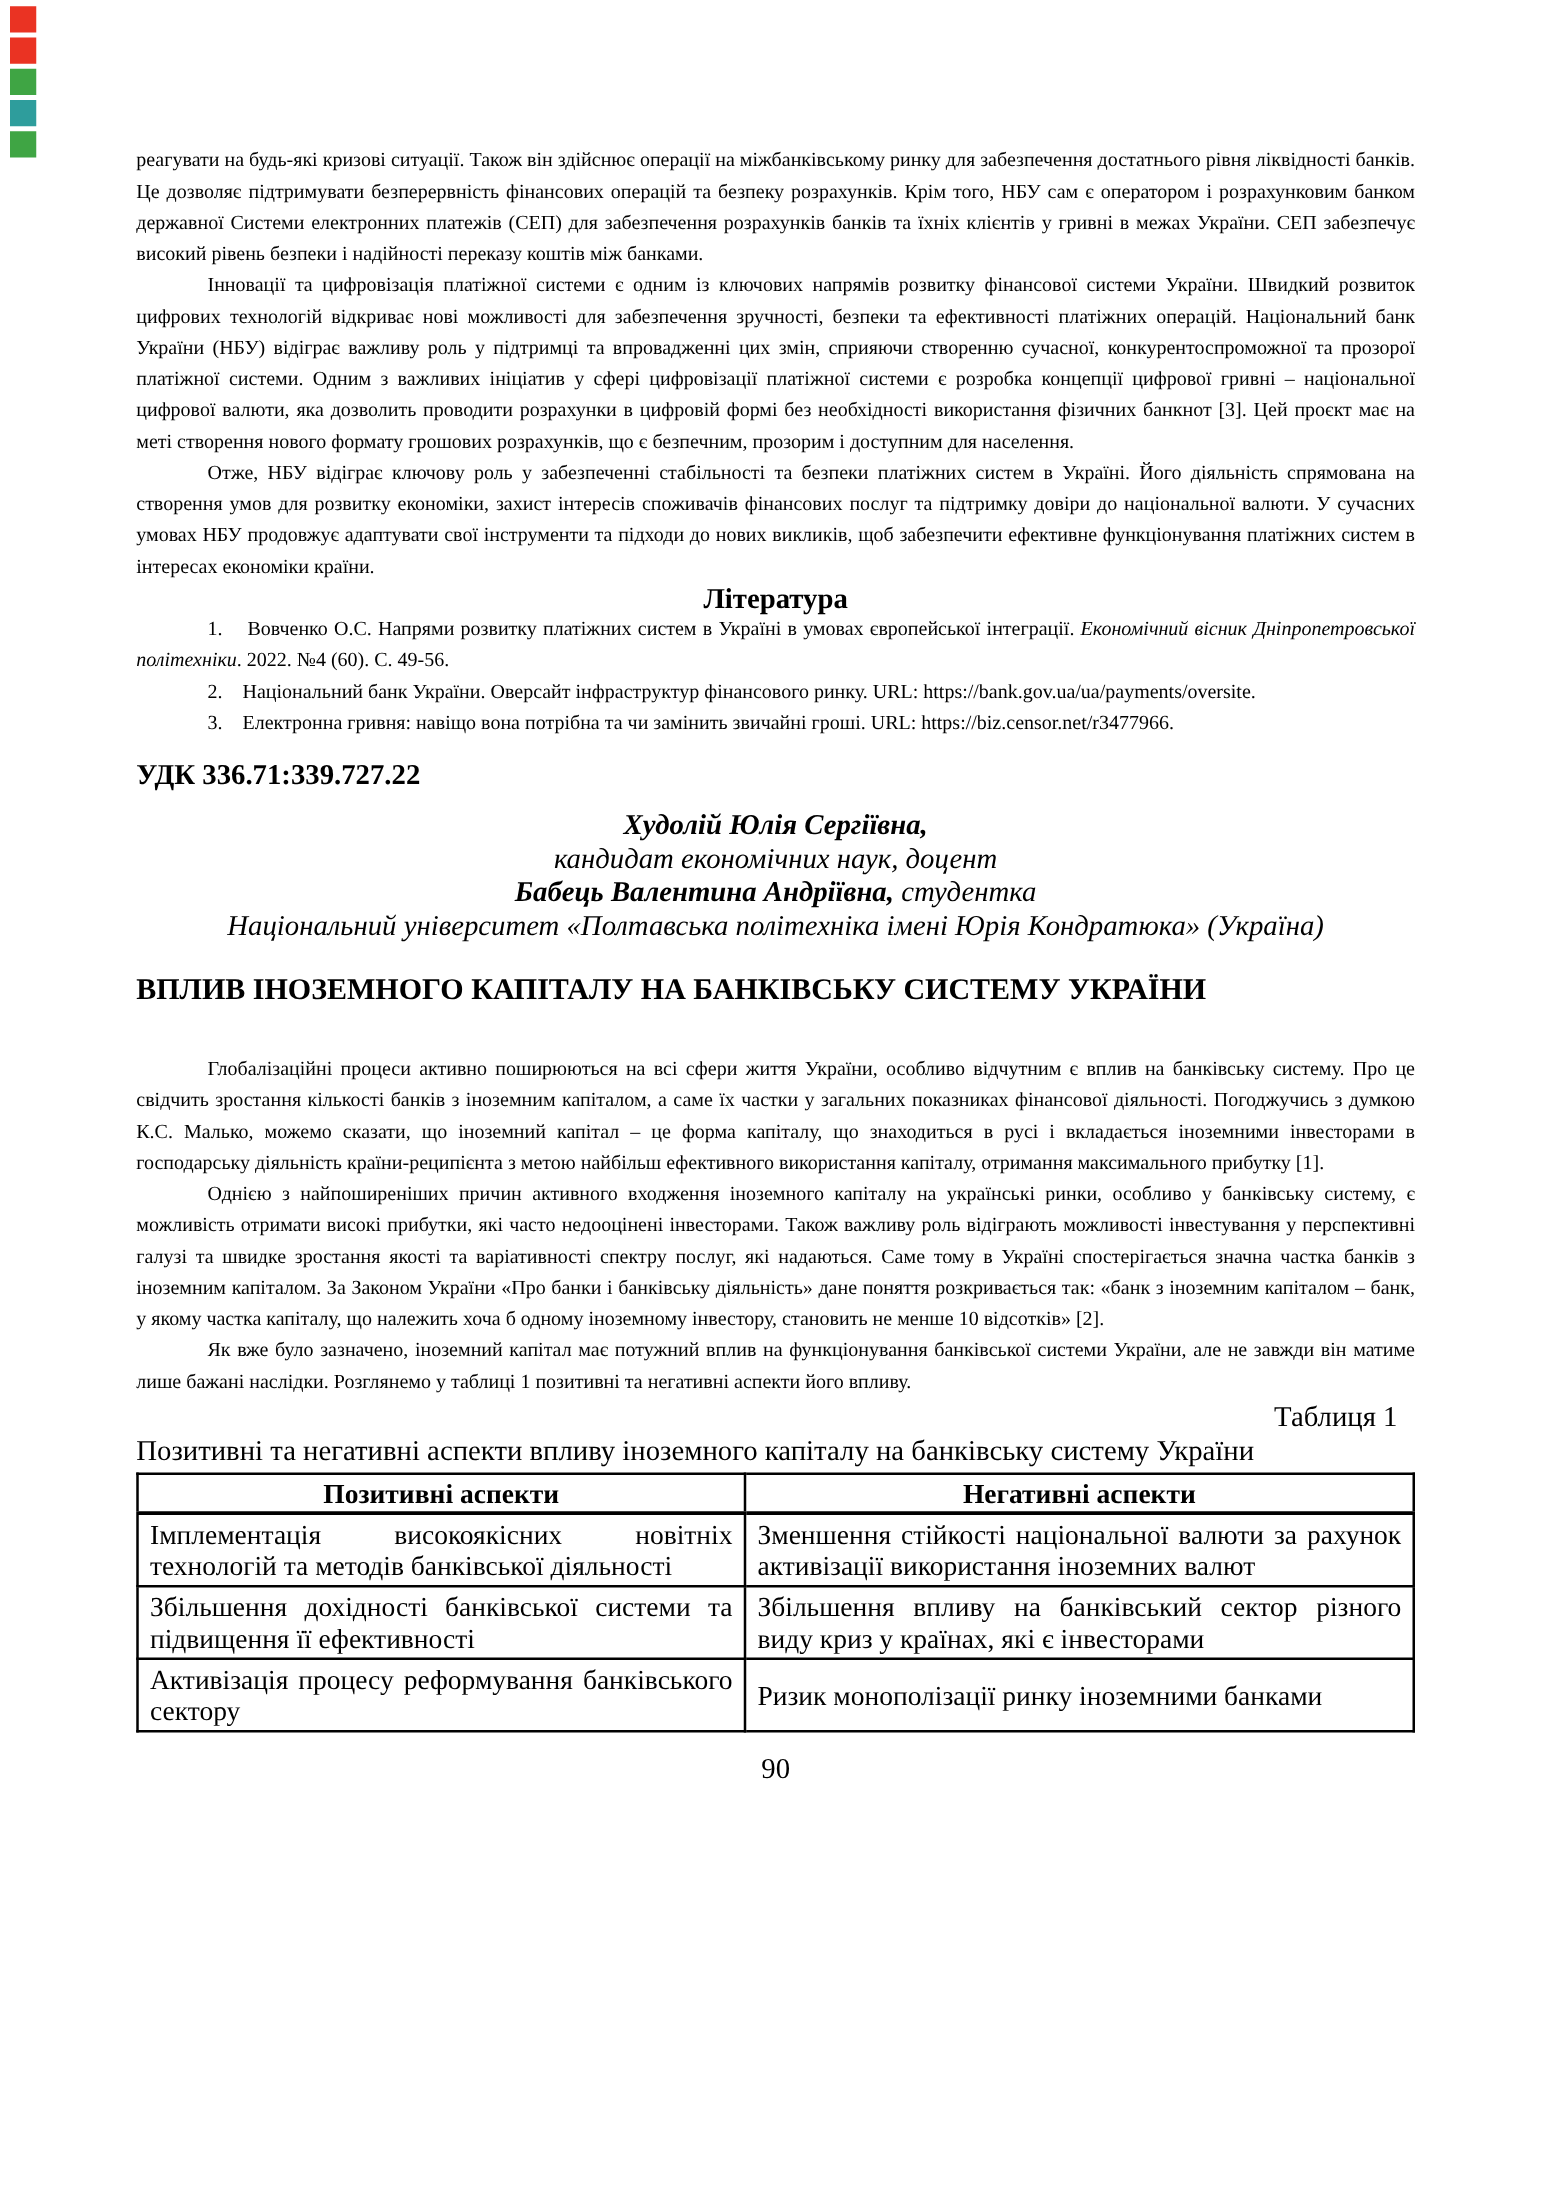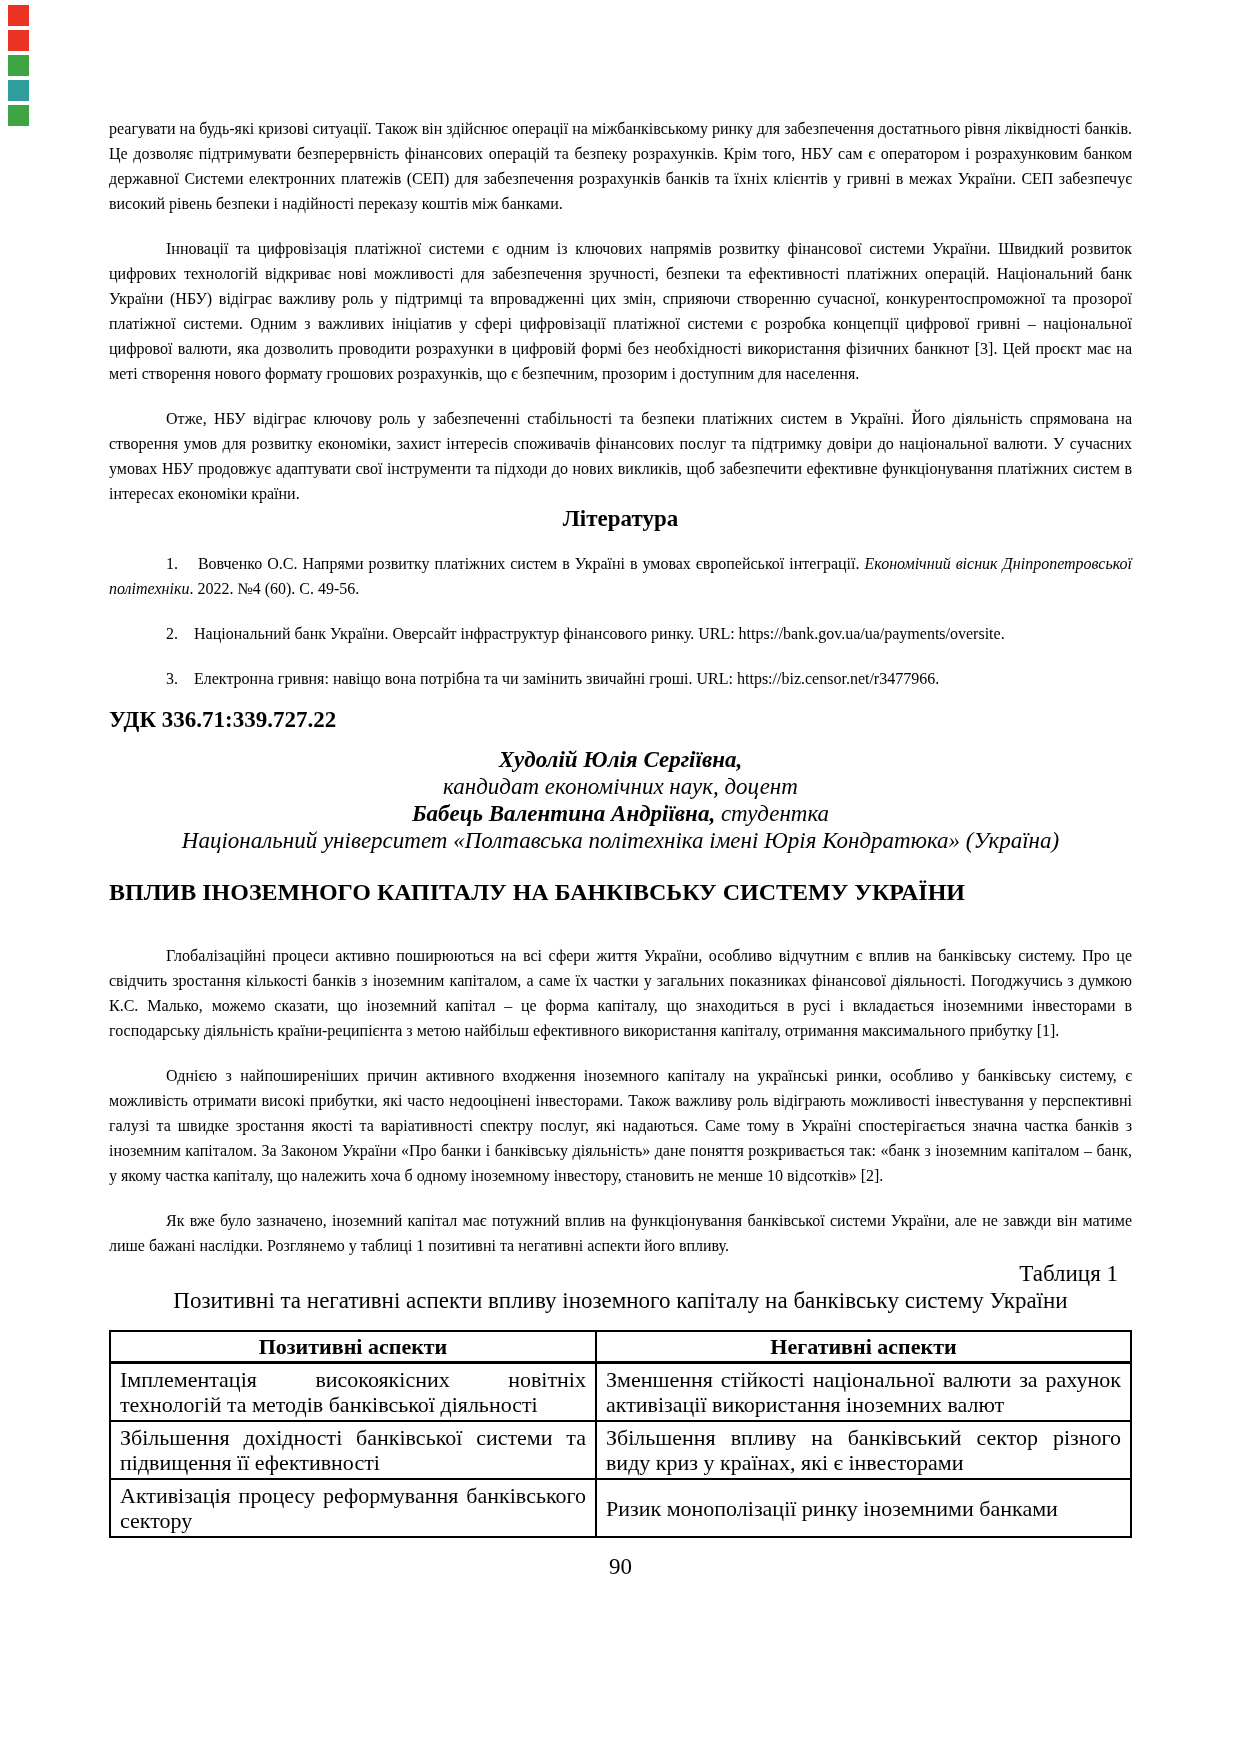--- a/index.html
+++ b/index.html
@@ -4,33 +4,33 @@
 <style>
   html,body{margin:0;padding:0;}
   body{
     width:1240px;height:1754px;background:#ffffff;position:relative;
     font-family:"Liberation Serif", serif;color:#000;overflow:hidden;
   }
   .corner-marks{position:absolute;left:8px;top:5px;z-index:5;}
   .corner-marks .mark{width:21px;height:21px;margin-bottom:4px;}
   .content{position:absolute;left:109px;top:116px;width:1023px;}
   p.body{margin:0;text-align:justify;font-size:16px;line-height:25px;}
-  p.body.indent{text-indent:57px;margin-top:20px;}
+  p.body.indent{text-indent:57px;}
   .refs-heading{margin:0;text-align:center;font-weight:bold;font-size:23px;line-height:25px;}
   .ref-num{white-space:pre;}
   .it{font-style:italic;}
   .udc{margin:16px 0 0 0;font-weight:bold;font-size:23px;line-height:25px;text-align:left;}
   .author-block{margin-top:14px;text-align:center;font-size:23px;line-height:27px;}
   .author-line{margin:0;}
   .author-line .bold-it{font-weight:bold;font-style:italic;}
   .author-line .it{font-style:italic;}
   .title{margin:24px 0 37px 0;font-weight:bold;font-size:24px;line-height:28px;}
   .table-label{margin:2px 14px 0 0;text-align:right;font-size:23px;line-height:27px;}
-  .table-caption{margin:0;text-align:center;font-size:23px;line-height:27px;}
-  table.aspects{width:100%;border-collapse:collapse;margin-top:16px;}
+  .table-caption{margin:0;font-size:23px;line-height:27px;}
+  table.aspects{width:100%;border-collapse:collapse;margin-top:4px;}
   table.aspects th, table.aspects td{
     border:2px solid #000;font-size:22px;line-height:25px;
   }
   table.aspects th{font-weight:bold;text-align:center;padding:2px 4px;border-bottom-width:3px;}
   table.aspects td{text-align:justify;vertical-align:middle;padding:3px 9px;}
   table.aspects col.c1{width:47.6%;}
   table.aspects col.c2{width:52.4%;}
   .page-number{margin-top:16px;text-align:center;font-size:23px;line-height:25px;}
 </style>
 </head>

